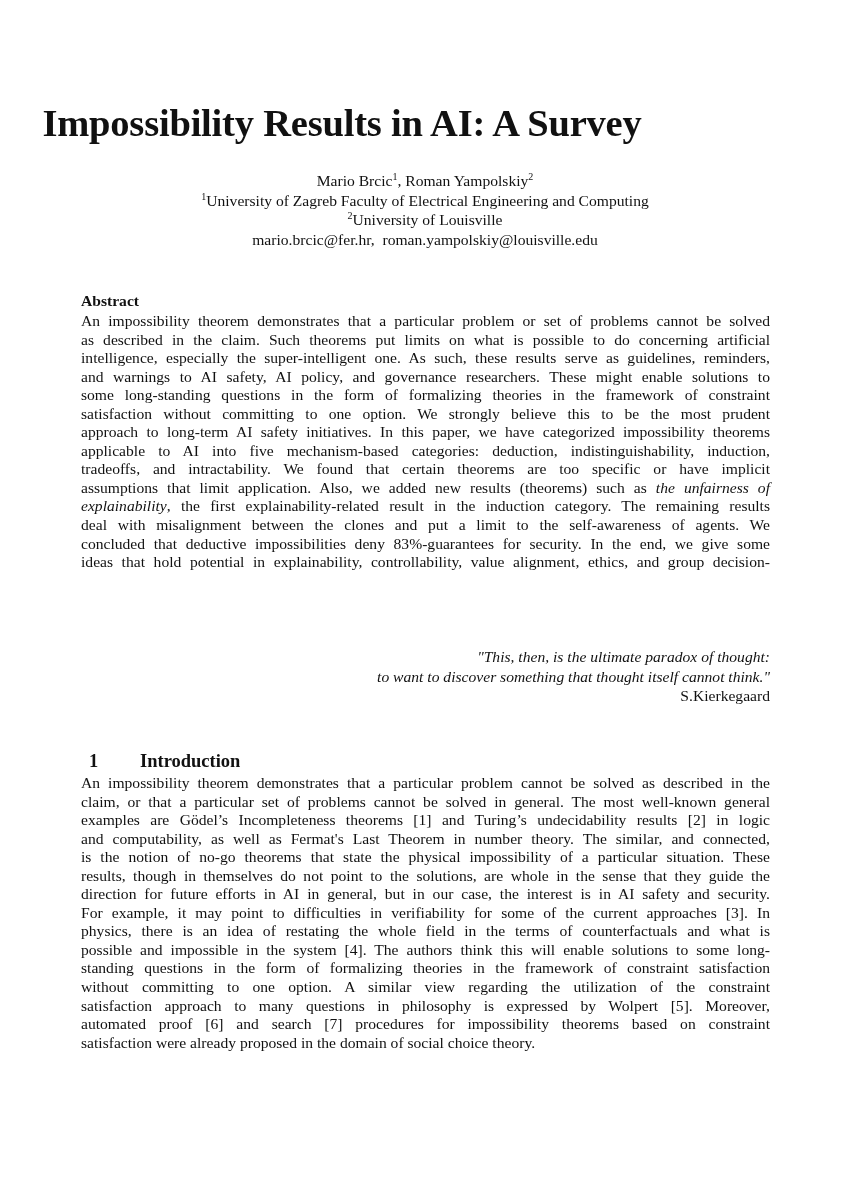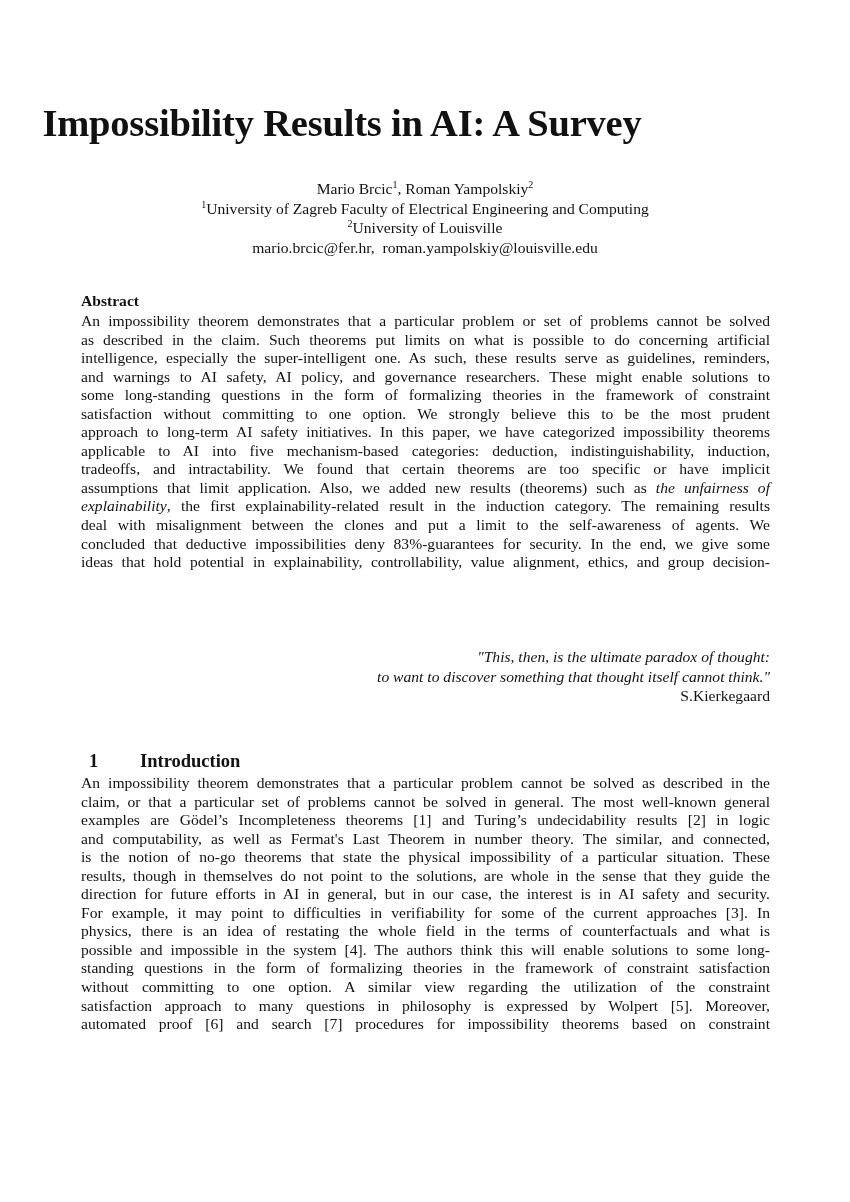--- a/index.html
+++ b/index.html
@@ -1,21 +1,21 @@
 <!DOCTYPE html>
 <html><head>
 <meta charset="utf-8">
 <style>
   html, body { margin: 0; padding: 0; background: #ffffff; }
   body { width: 850px; height: 1202px; position: relative; overflow: hidden;
          font-family: "Liberation Serif", "DejaVu Serif", serif; color: #111; }
   .page { position: absolute; left: 0; top: 0; width: 850px; height: 1202px; }
   .title { position: absolute; left: 0; width: 684px; top: 97px; text-align: center;
            font-weight: bold; font-size: 38.5px; line-height: 52px; margin: 0; letter-spacing: -0.2px; }
-  .authors { position: absolute; left: 0; width: 850px; top: 179px; text-align: center;
+  .authors { position: absolute; left: 0; width: 850px; top: 171px; text-align: center;
              font-size: 15.6px; line-height: 19.7px; }
   .authors sup { font-size: 10px; vertical-align: 0; position: relative; top: -6px; line-height: 0; }
   .abstract-heading { position: absolute; left: 81px; top: 291px; font-weight: bold;
                       font-size: 15.6px; line-height: 19px; margin: 0; }
   .text-block { position: absolute; left: 81px; width: 689px; font-size: 15.6px;
                 line-height: 18.55px; text-align: justify; }
   .abstract-body { top: 312px; }
   .line { display: block; text-align: justify; text-align-last: justify; white-space: nowrap; }
   .line.last { text-align-last: left; }
   .quote { position: absolute; right: 80px; top: 647px; text-align: right;
@@ -85,15 +85,16 @@
     <span class="line" style="white-space: normal; height: 18.55px; overflow: visible;">is the notion of no-go theorems that state the physical impossibility of a particular situation. These</span>
     <span class="line" style="white-space: normal; height: 18.55px; overflow: visible;">results, though in themselves do not point to the solutions, are whole in the sense that they guide the</span>
     <span class="line" style="white-space: normal; height: 18.55px; overflow: visible;">direction for future efforts in AI in general, but in our case, the interest is in AI safety and security.</span>
     <span class="line" style="white-space: normal; height: 18.55px; overflow: visible;">For example, it may point to difficulties in verifiability for some of the current approaches [3]. In</span>
     <span class="line" style="white-space: normal; height: 18.55px; overflow: visible;">physics, there is an idea of restating the whole field in the terms of counterfactuals and what is</span>
     <span class="line" style="white-space: normal; height: 18.55px; overflow: visible;">possible and impossible in the system [4]. The authors think this will enable solutions to some long-</span>
     <span class="line" style="white-space: normal; height: 18.55px; overflow: visible;">standing questions in the form of formalizing theories in the framework of constraint satisfaction</span>
     <span class="line" style="white-space: normal; height: 18.55px; overflow: visible;">without committing to one option. A similar view regarding the utilization of the constraint</span>
     <span class="line" style="white-space: normal; height: 18.55px; overflow: visible;">satisfaction approach to many questions in philosophy is expressed by Wolpert [5]. Moreover,</span>
     <span class="line" style="white-space: normal; height: 18.55px; overflow: visible;">automated proof [6] and search [7] procedures for impossibility theorems based on constraint</span>
+    <span class="line last" style="white-space: normal; height: 18.55px; overflow: visible;">satisfaction were already proposed in the domain of social choice theory.</span>
   </div>
 
 </div>
 
 </body></html>

